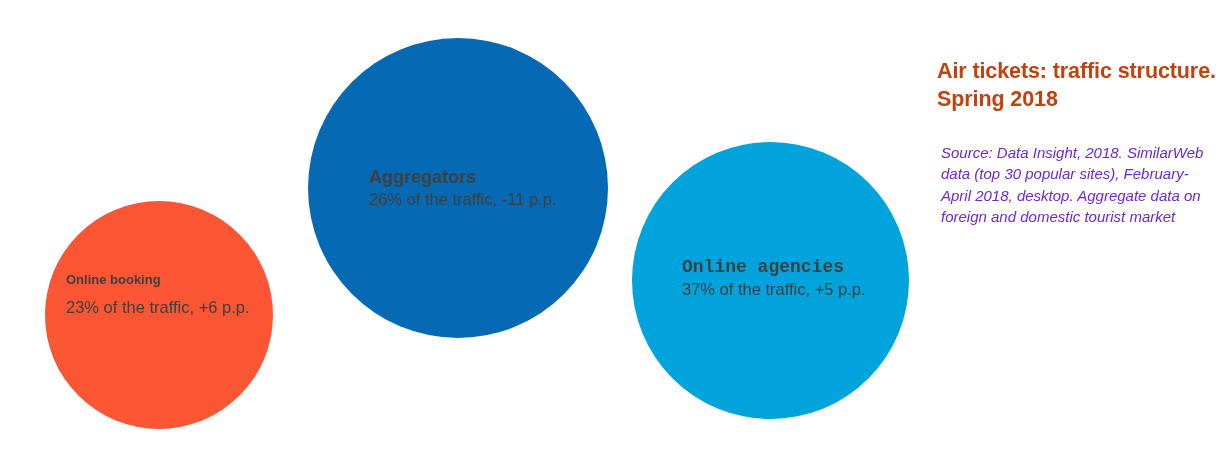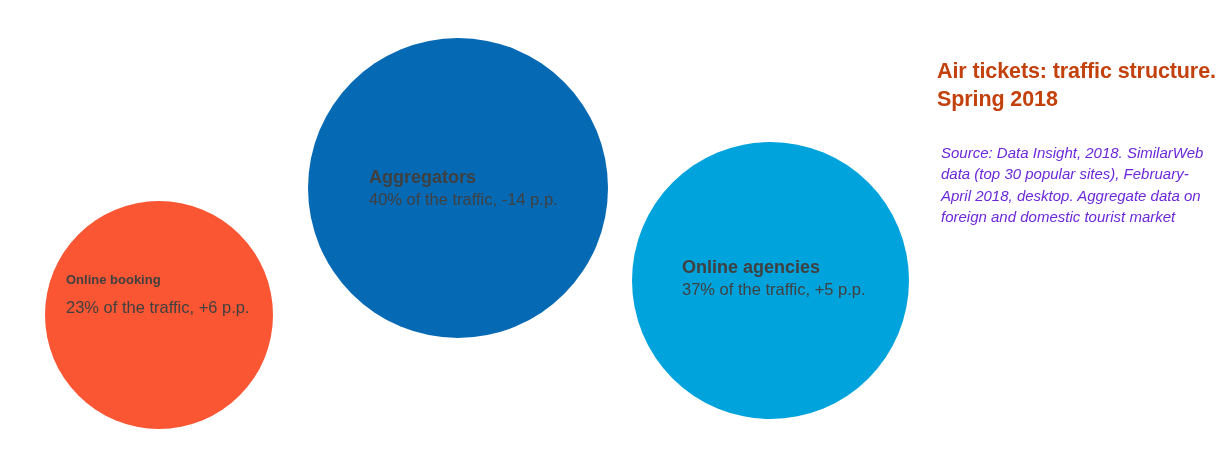--- a/index.html
+++ b/index.html
@@ -49,21 +49,21 @@
 
   
   #bubble-1 { left: 308px; top: 38px;  width: 300px; height: 300px; }
   #label-1  { left: 369px; top: 166px; font-size: 17px; }
   #label-1 .bubble-name  { font-size: 18px; line-height: 1.25; }
   #label-1 .bubble-value { font-size: 16.5px; margin-top: 1px; }
 
   
   #bubble-2 { left: 632px; top: 142px; width: 277px; height: 277px; }
   #label-2  { left: 682px; top: 256px; font-size: 17px; }
-  #label-2 .bubble-name  { font-size: 18px; line-height: 1.25; }
+  #label-2 .bubble-name  { font-size: 18px; line-height: 1.25; font-family: Liberation Mono, monospace; }
   #label-2 .bubble-value { font-size: 16.5px; margin-top: 1px; }
 
   
   #text-panel {
     position: absolute;
     left: 937px;
     top: 58px;
     width: 283px;
   }
   #chart-title {
@@ -90,21 +90,21 @@
 
   <div class="bubble" id="bubble-0" style="background: rgb(250, 86, 52);"></div>
   <div class="bubble-label" id="label-0">
     <span class="bubble-name">Online booking</span>
     <span class="bubble-value">23% of the traffic, +6 p.p.</span>
   </div>
 
   <div class="bubble" id="bubble-1" style="background: rgb(5, 105, 180);"></div>
   <div class="bubble-label" id="label-1">
     <span class="bubble-name">Aggregators</span>
-    <span class="bubble-value">40% of the traffic, -14 p.p.</span>
+    <span class="bubble-value">26% of the traffic, -11 p.p.</span>
   </div>
 
   <div class="bubble" id="bubble-2" style="background: rgb(0, 163, 219);"></div>
   <div class="bubble-label" id="label-2">
     <span class="bubble-name">Online agencies</span>
     <span class="bubble-value">37% of the traffic, +5 p.p.</span>
   </div>
 
   <div id="text-panel">
     <h1 id="chart-title">Air tickets: traffic structure. Spring 2018</h1>

